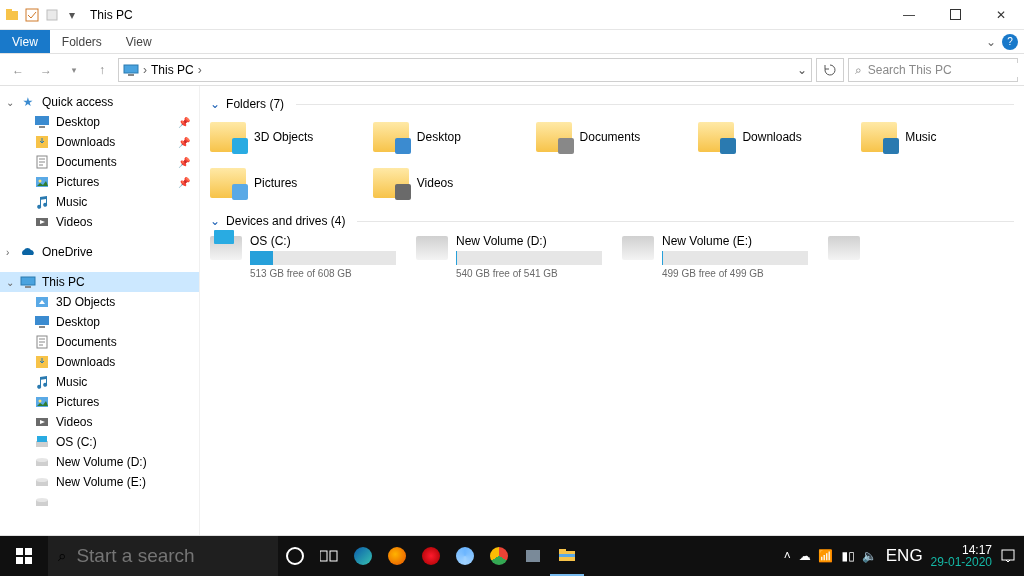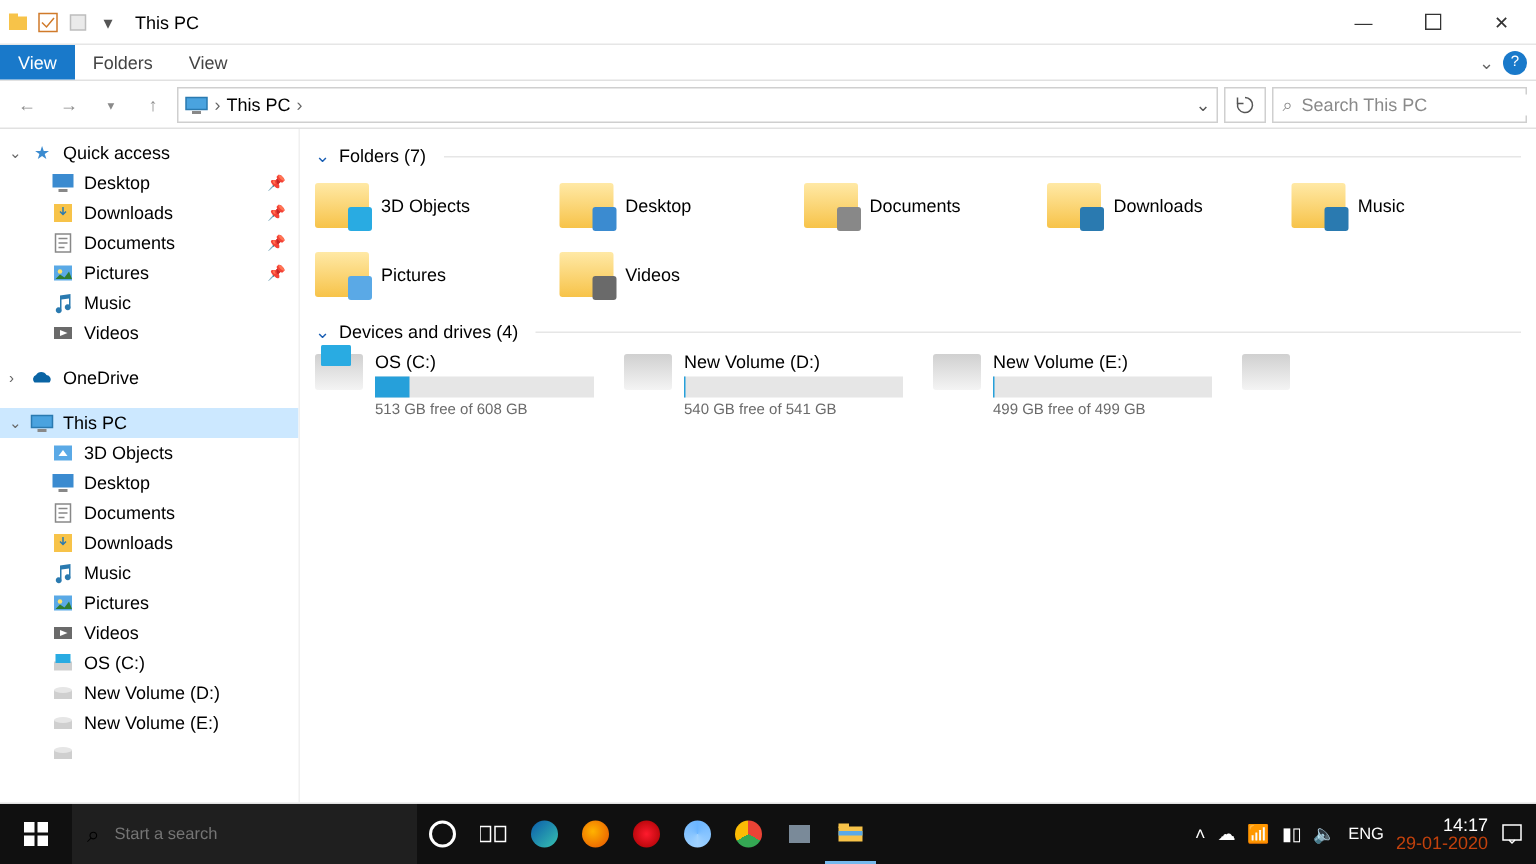--- a/index.html
+++ b/index.html
@@ -48,21 +48,21 @@
 .drvinfo{flex:1}
 .bar{height:14px;background:#e6e6e6;margin:3px 0;position:relative}
 .bar .fill{position:absolute;left:0;top:0;bottom:0;background:#26a0da}
 .drvinfo .free{color:#6a6a6a;font-size:10px}
 .status{height:22px;border-top:1px solid #e1e1e1;display:flex;align-items:center;padding:0 8px;color:#1a5fb4;justify-content:space-between}
 .status .viewbtns{display:flex;gap:2px}
 .status .viewbtns div{width:20px;height:16px;border:1px solid #cfcfcf;display:flex;align-items:center;justify-content:center;color:#555;font-size:10px}
 .taskbar{position:absolute;left:0;right:0;bottom:0;height:40px;background:#101010;display:flex;align-items:center}
 .taskbar .start{width:48px;height:40px;display:flex;align-items:center;justify-content:center;color:#fff}
 .taskbar .search{width:230px;height:40px;background:#1f1f1f;display:flex;align-items:center;padding:0 10px;gap:10px;color:#cfcfcf}
-.taskbar .search input{background:transparent;border:none;outline:none;color:#a3a3a3;font-size:11px;flex:1}
+.taskbar .search input{background:transparent;border:none;outline:none;color:#a3a3a3;font-size:19px;flex:1}
 .taskbar .apps{display:flex;align-items:center;height:40px}
 .taskbar .apps .app{width:34px;height:40px;display:flex;align-items:center;justify-content:center}
 .tray{margin-left:auto;display:flex;align-items:center;gap:8px;padding:0 8px;color:#fff;height:40px}
 .tray .clock{text-align:right;font-size:11px;line-height:12px;color:#fff}
 .tray .ico{font-size:12px;color:#fff}
 .circle{width:18px;height:18px;border-radius:50%}
 svg{display:block}
 </style>
 </head>
 <body>
@@ -483,24 +483,24 @@
           <rect x="1" y="6" width="16" height="3" fill="#5aa9e6"></rect>
         </svg>
       </div>
   </div>
   <div class="tray">
     <span class="ico">˄</span>
     <span class="ico">☁</span>
     <span class="ico">📶</span>
     <span class="ico">▮▯</span>
     <span class="ico">🔈</span>
-    <span class="ico" style="font-size:11px">ENG</span>
+    <span class="ico" style="font-size:17px">ENG</span>
     <div class="clock">
       <div style="color:#fff">14:17</div>
-      <div style="color:#c2410c">29-01-2020</div>
+      <div style="color:#14b8a6">29-01-2020</div>
     </div>
     <span class="ico">
         <svg width="16" height="16">
           <rect x="2" y="2" width="12" height="10" fill="none" stroke="#fff"></rect>
           <path d="M6 12l2 2 2-2" fill="none" stroke="#fff"></path>
         </svg>
       </span>
   </div>
 </div>
 

